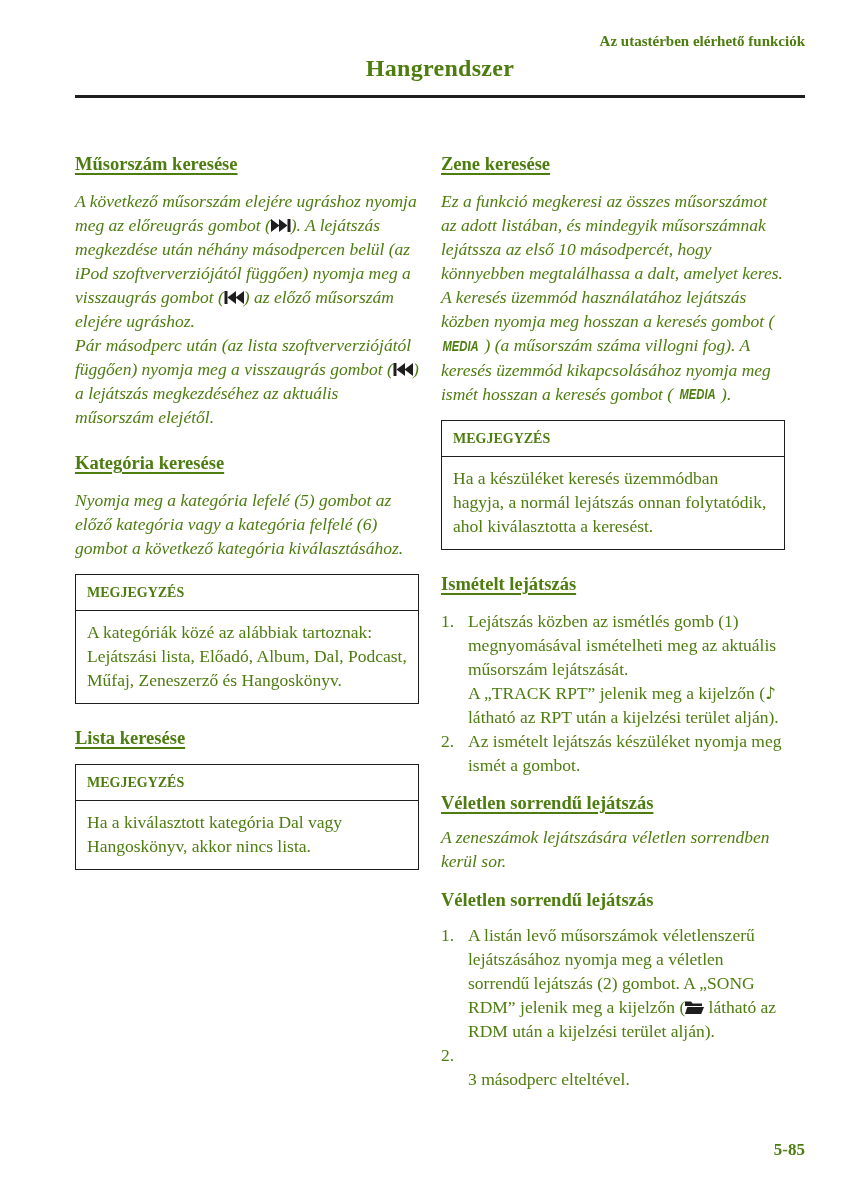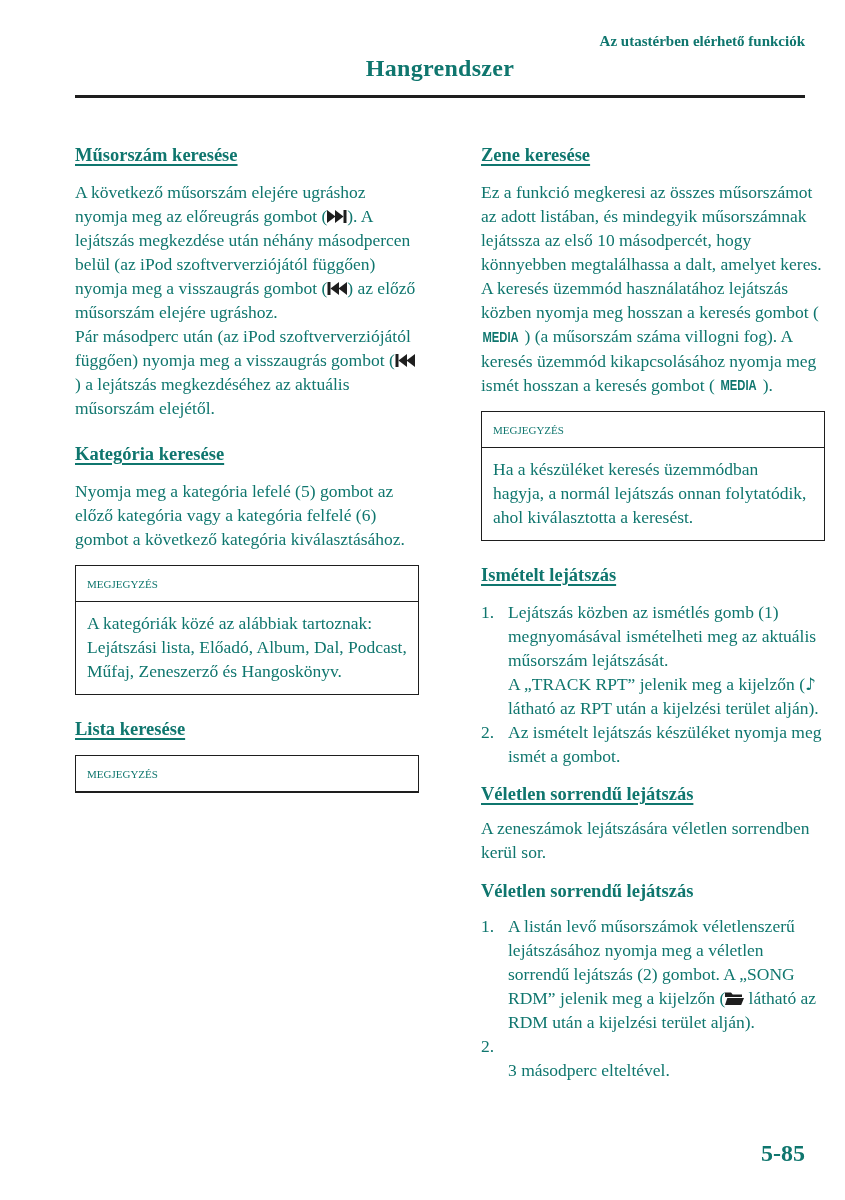--- a/index.html
+++ b/index.html
@@ -3,21 +3,21 @@
 <meta charset="utf-8">
 <style>
   * { box-sizing: border-box; }
   html,body { margin:0; padding:0; background:#ffffff; }
   .page {
     position: relative;
     width: 845px;
     height: 1200px;
     background: #ffffff;
     font-family: "Liberation Serif", serif;
-    color: #0f766e;
+    color: #4d7c0f;
     overflow: hidden;
   }
   .header {
     position: absolute;
     top: 33px;
     left: 75px;
     width: 730px;
     text-align: right;
   }
   .kicker { font-size: 15px; font-weight: bold; }
@@ -32,44 +32,44 @@
   }
   .col {
     position: absolute;
     top: 143px;
     width: 344px;
     font-size: 17.5px;
     line-height: 24px;
     text-align: left;
   }
   .col-left  { left: 75px; }
-  .col-right { left: 481px; }
+  .col-right { left: 441px; }
   .hd {
     font-size: 18.5px;
     font-weight: bold;
     text-decoration: underline;
     text-decoration-thickness: 1.6px;
     text-underline-offset: 3px;
     margin: 22px 0 13px 0;
   }
-  .hd.first { margin-top: 0; }
+  .hd.first { margin-top: 9px; }
   .hd.tight { margin-top: 14px; margin-bottom: 10px; }
   .hd2 {
     font-size: 18.5px;
     font-weight: bold;
     margin: 15px 0 11px 0;
   }
-  .para { margin: 0; }
+  .para { margin: 0; font-style: italic; }
   .notebox {
     border: 1.6px solid #1e1e1e;
     margin: 14px 0 19px 0;
   }
   .nb-title {
-    font-size: 11px;
-    font-weight: normal;
+    font-size: 14px;
+    font-weight: bold;
     padding: 6px 11px 5px 11px;
     border-bottom: 1.6px solid #1e1e1e;
   }
   .nb-body { padding: 9px 11px 11px 11px; font-family: Liberation Serif, serif; }
   .olist { margin: 0; }
   .oli { display: flex; }
   .oli .num { flex: none; width: 27px; }
   .oli .txt { flex: 1; }
   .media {
     display: inline-block;
@@ -90,21 +90,21 @@
     vertical-align: 1px;
   }
   .glyph-note {
     font-family: "DejaVu Sans", sans-serif;
     font-size: 17px;
   }
   .pagenum {
     position: absolute;
     top: 1140px;
     right: 40px;
-    font-size: 24px;
+    font-size: 17px;
     font-weight: bold;
   }
 </style>
 </head>
 <body>
 
 <div class="page">
 
   <div class="header">
     <div class="kicker">Az utastérben elérhető funkciók</div>
@@ -117,40 +117,41 @@
     <div class="hd first">Műsorszám keresése</div>
 
     <p class="para"><span>A következő műsorszám elejére ugráshoz nyomja meg az előreugrás gombot (</span><span class="icon-svg"><svg width="20" height="13" viewBox="0 0 20 13" fill="#1e1e1e" xmlns="http://www.w3.org/2000/svg">
             <polygon points="0,0 8.5,6.5 0,13"></polygon>
             <polygon points="8,0 16.5,6.5 8,13"></polygon>
             <rect x="16.5" y="0" width="3" height="13"></rect>
           </svg></span><span>). A lejátszás megkezdése után néhány másodpercen belül (az iPod szoftververziójától függően) nyomja meg a visszaugrás gombot (</span><span class="icon-svg"><svg width="20" height="13" viewBox="0 0 20 13" fill="#1e1e1e" xmlns="http://www.w3.org/2000/svg">
             <rect x="0.5" y="0" width="3" height="13"></rect>
             <polygon points="12,0 3.5,6.5 12,13"></polygon>
             <polygon points="20,0 11.5,6.5 20,13"></polygon>
-          </svg></span><span>) az előző műsorszám elejére ugráshoz.</span><br><span>Pár másodperc után (az iPod szoftververziójától függően) nyomja meg a visszaugrás gombot (</span><span class="icon-svg"><svg width="20" height="13" viewBox="0 0 20 13" fill="#1e1e1e" xmlns="http://www.w3.org/2000/svg">
+          </svg></span><span>) az előző műsorszám elejére ugráshoz.</span><br><span>Pár másodperc után (az lista szoftververziójától függően) nyomja meg a visszaugrás gombot (</span><span class="icon-svg"><svg width="20" height="13" viewBox="0 0 20 13" fill="#1e1e1e" xmlns="http://www.w3.org/2000/svg">
             <rect x="0.5" y="0" width="3" height="13"></rect>
             <polygon points="12,0 3.5,6.5 12,13"></polygon>
             <polygon points="20,0 11.5,6.5 20,13"></polygon>
           </svg></span><span>) a lejátszás megkezdéséhez az aktuális műsorszám elejétől.</span></p>
 
     <div class="hd">Kategória keresése</div>
 
     <p class="para">Nyomja meg a kategória lefelé (5) gombot az előző kategória vagy a kategória felfelé (6) gombot a következő kategória kiválasztásához.</p>
 
     <div class="notebox">
       <div class="nb-title">MEGJEGYZÉS</div>
       <div class="nb-body">A kategóriák közé az alábbiak tartoznak: Lejátszási lista, Előadó, Album, Dal, Podcast, Műfaj, Zeneszerző és Hangoskönyv.</div>
     </div>
 
     <div class="hd">Lista keresése</div>
 
 
     <div class="notebox">
       <div class="nb-title">MEGJEGYZÉS</div>
+      <div class="nb-body">Ha a kiválasztott kategória Dal vagy Hangoskönyv, akkor nincs lista.</div>
     </div>
 
   </div>
 
   <div class="col col-right">
 
     <div class="hd first">Zene keresése</div>
 
     <p class="para"><span>Ez a funkció megkeresi az összes műsorszámot az adott listában, és mindegyik műsorszámnak lejátssza az első 10 másodpercét, hogy könnyebben megtalálhassa a dalt, amelyet keres.</span><br><span>A keresés üzemmód használatához lejátszás közben nyomja meg hosszan a keresés gombot ( </span><span class="media">MEDIA</span><span> ) (a műsorszám száma villogni fog). A keresés üzemmód kikapcsolásához nyomja meg ismét hosszan a keresés gombot ( </span><span class="media">MEDIA</span><span> ).</span></p>
 

